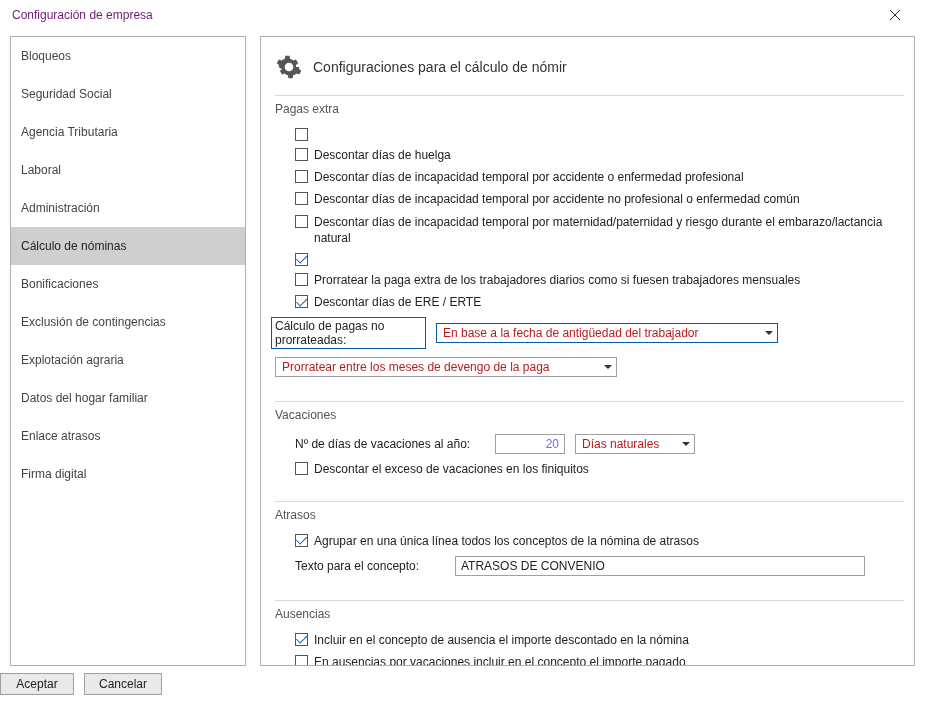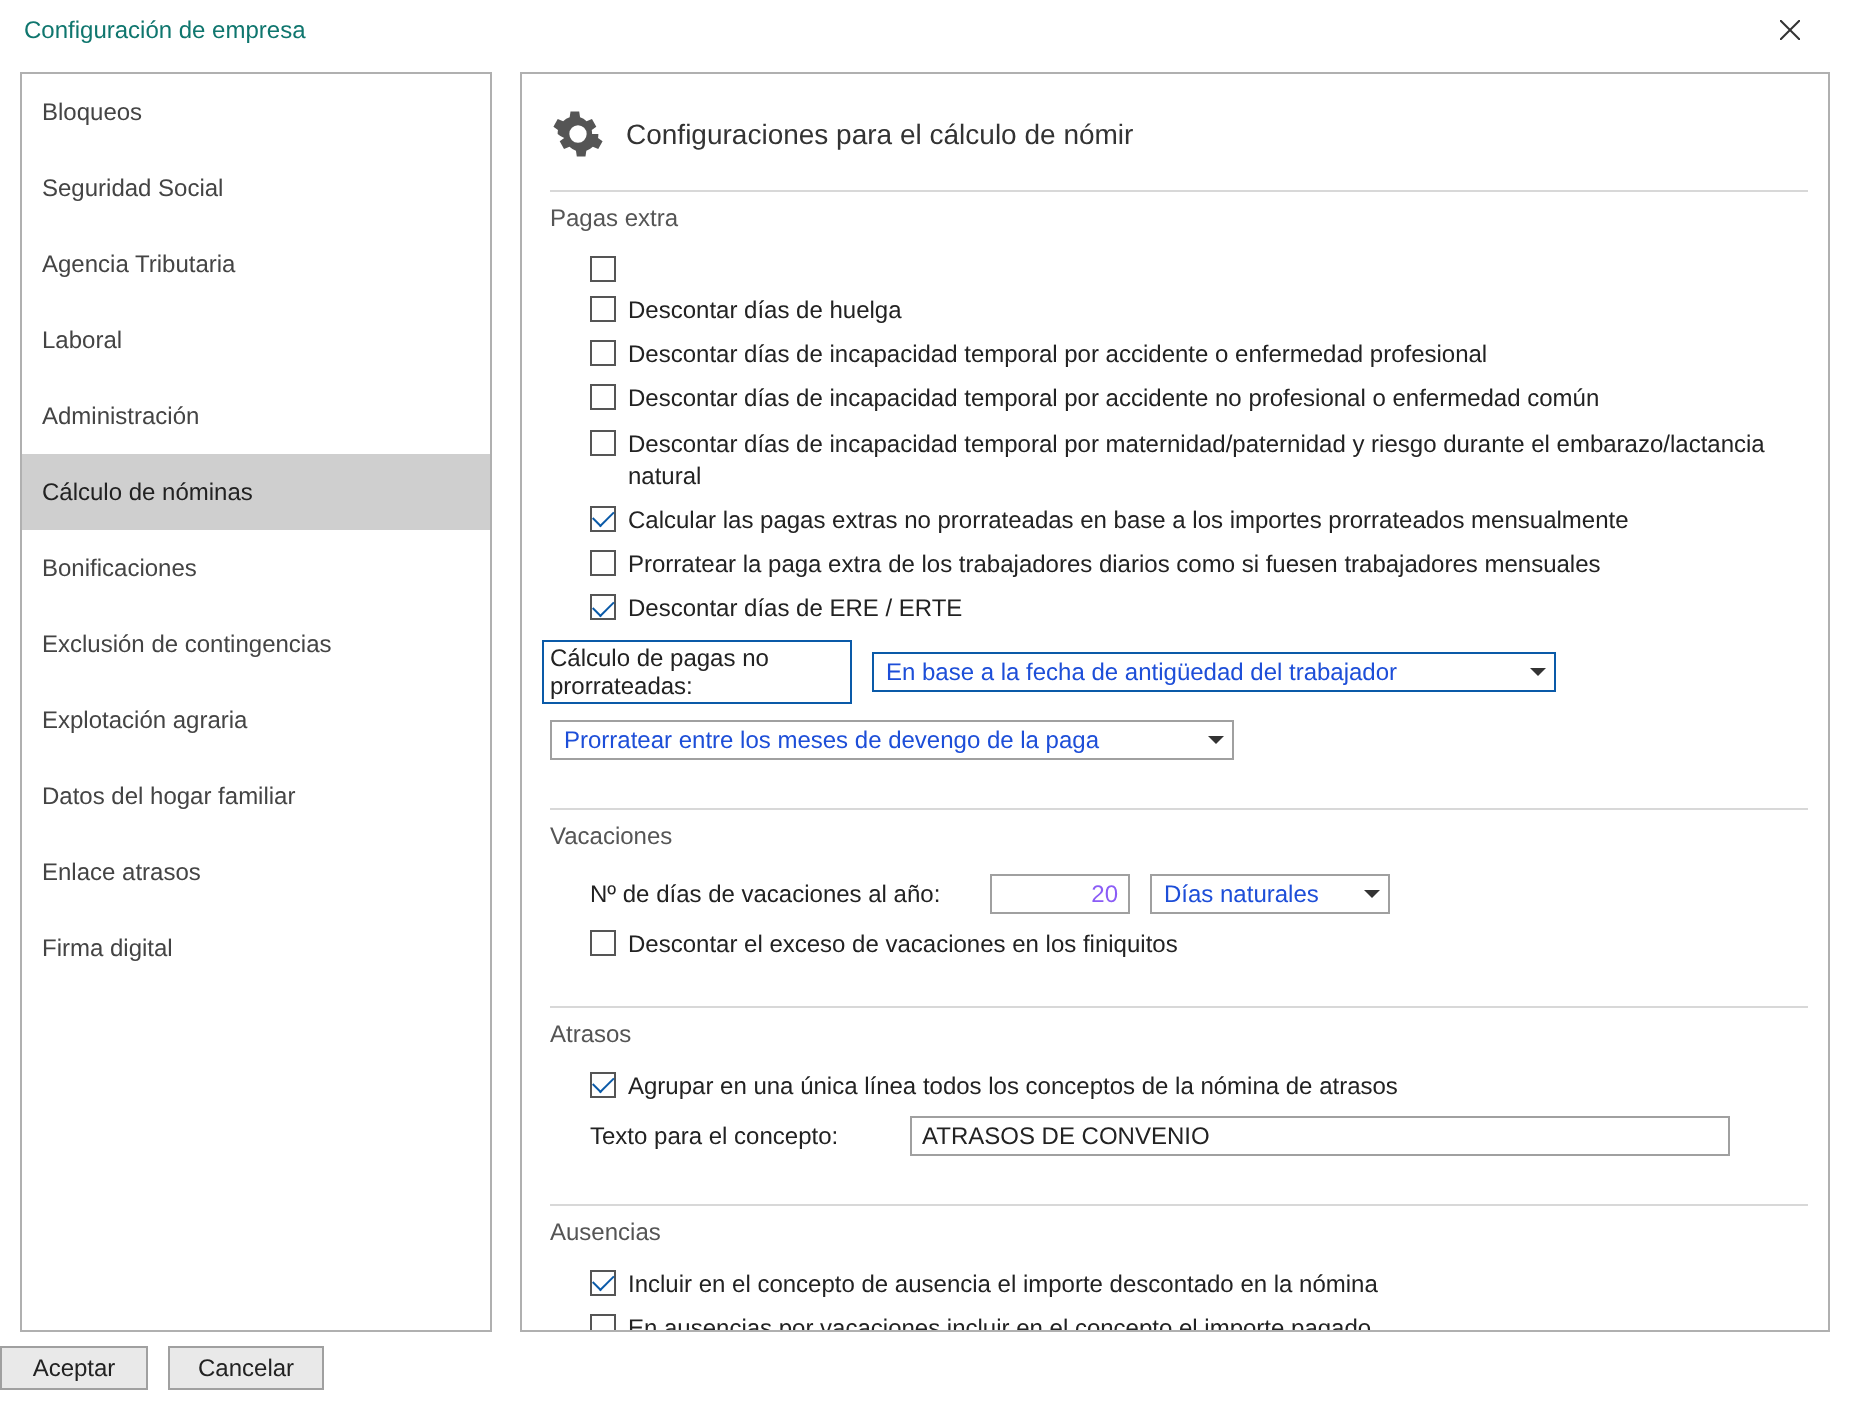--- a/index.html
+++ b/index.html
@@ -12,21 +12,21 @@
     width: 925px; height: 709px;
     overflow: hidden;
   }
   .titlebar {
     height: 30px;
     display: flex;
     align-items: center;
     justify-content: space-between;
     padding: 0 10px 0 12px;
   }
-  .titlebar-title { font-size: 12px; color: #0f766e; }
+  .titlebar-title { font-size: 12px; color: #701a75; }
   .titlebar-close {
     width: 40px; height: 30px;
     display: flex; align-items: center; justify-content: center;
     cursor: pointer;
   }
   .titlebar-close svg { stroke: #333; stroke-width: 1; }
   .dialog-body {
     padding: 6px 10px 0 10px;
     display: flex;
     gap: 14px;
@@ -122,21 +122,21 @@
   .form-label.narrow { width: auto; }
   .select {
     border: 1px solid #a0a0a0;
     background:#fff;
     height:20px;
     display:flex;
     align-items:center;
     justify-content:space-between;
     padding:0 4px 0 6px;
     font-size:12px;
-    color:#1d4ed8;
+    color:#b91c1c;
     cursor:pointer;
   }
   .select .caret {
     width:0;height:0;
     border-left:4px solid transparent;
     border-right:4px solid transparent;
     border-top:4px solid #333;
     margin-left:8px;
   }
   .select.highlight {
@@ -246,21 +246,20 @@
           <div class="chk-row">
               <span class="chk"></span>
               <span class="chk-label">Descontar días de incapacidad temporal por accidente no profesional o enfermedad común</span>
             </div>
           <div class="chk-row">
               <span class="chk"></span>
               <span class="chk-label">Descontar días de incapacidad temporal por maternidad/paternidad y riesgo durante el embarazo/lactancia natural</span>
             </div>
           <div class="chk-row">
               <span class="chk checked"></span>
-              <span class="chk-label">Calcular las pagas extras no prorrateadas en base a los importes prorrateados mensualmente</span>
             </div>
           <div class="chk-row">
               <span class="chk"></span>
               <span class="chk-label">Prorratear la paga extra de los trabajadores diarios como si fuesen trabajadores mensuales</span>
             </div>
           <div class="chk-row">
               <span class="chk checked"></span>
               <span class="chk-label">Descontar días de ERE / ERTE</span>
             </div>
 

